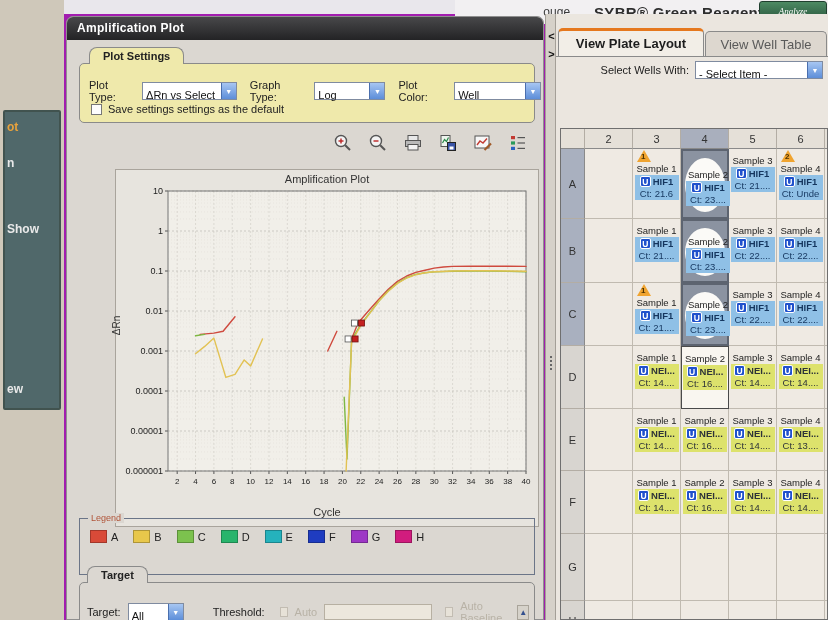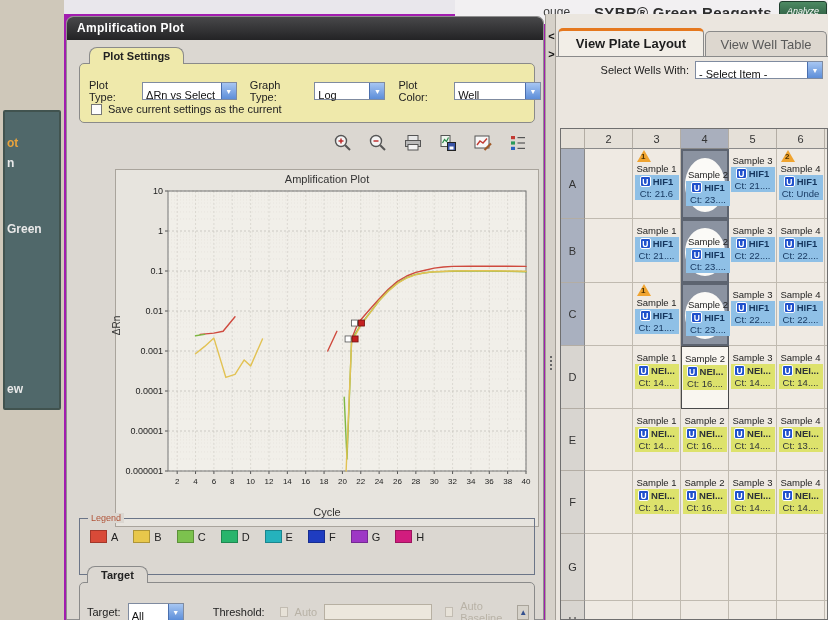--- a/index.html
+++ b/index.html
@@ -6,23 +6,23 @@
   *{box-sizing:border-box;}
   #screen{position:relative;width:828px;height:620px;overflow:hidden;background:#a21caf;
     font-family:"Liberation Sans",sans-serif;-webkit-font-smoothing:antialiased;}
 
   
   .topstrip{position:absolute;left:0;top:0;width:828px;height:14px;background:#e9e7ec;}
   .topwhite{position:absolute;left:455px;top:0;width:373px;height:24px;background:#f2f0f2;
     display:flex;align-items:center;justify-content:flex-end;gap:14px;padding-right:56px;}
   .frag{font-size:12px;color:#3a3a3a;}
   .reagents{font-size:15px;font-weight:600;color:#2e2e2e;letter-spacing:.3px;}
-  .analyze{position:absolute;right:1px;top:1px;width:48px;height:19px;border:1px solid #1f3f2e;
+  .analyze{position:absolute;right:1px;top:1px;width:68px;height:19px;border:1px solid #1f3f2e;
     border-radius:3px;background:linear-gradient(#4d8a63,#2c5a40);color:#fff;font-size:9px;
-    font-style:italic;font-family:Liberation Sans, sans-serif;}
+    font-style:italic;font-family:Liberation Serif, serif;}
 
   
   .sidebar{position:absolute;left:0;top:0;width:64px;height:620px;background:#cfc8ba;}
   .side-panel{position:absolute;left:3px;top:110px;width:58px;height:300px;background:#50686a;
     border:2px solid #41534f;border-radius:2px;}
   .side-item{position:absolute;left:2px;font-size:12px;font-weight:bold;color:#e9e9e9;white-space:nowrap;}
   .side-item.hl{color:#e8a33d;}
 
   
   .main-panel{position:absolute;left:66px;top:16px;width:478px;height:604px;background:#dbd7d1;
@@ -135,23 +135,23 @@
 
   <div class="topstrip"></div>
   <div class="topwhite">
     <span class="frag">ouge...</span>
     <span class="reagents">SYBR® Green Reagents</span>
   </div>
   <button class="analyze">Analyze</button>
 
   <div class="sidebar">
     <div class="side-panel" id="sidebar-items">
-        <div class="side-item hl" style="top: 24px;">ot</div>
+        <div class="side-item hl" style="top: 8px;">ot</div>
         <div class="side-item" style="top: 44px;">n</div>
-        <div class="side-item" style="top: 110px;">Green</div>
+        <div class="side-item" style="top: 110px;">Show</div>
         <div class="side-item" style="top: 270px;">ew</div>
       </div>
   </div>
 
   <div class="main-panel">
     <div class="titlebar">
       <span>Amplification Plot</span>
     </div>
 
     <div class="grp-tab settings-tab">Plot Settings</div>
@@ -169,21 +169,21 @@
         <span class="arr">▼</span>
       </span>
       <span class="lbl" style="margin-left:8px">Plot Color:</span>
       <span class="sel" style="width:88px">
         <span class="val">Well</span>
         <span class="arr">▼</span>
       </span>
     </div>
     <div class="set-row2">
       <span class="checkbox"></span>
-      <span class="lbl">Save current settings as the current</span>
+      <span class="lbl">Save settings settings as the default</span>
     </div>
 
     <div class="toolbar" id="plot-toolbar">
         <div class="tbtn"><svg width="22" height="20" viewBox="0 0 20 20">
             <circle cx="8" cy="8" r="5.5" fill="#f3f3f3" stroke="#555" stroke-width="1.4"></circle>
             <line x1="12.2" y1="12.2" x2="17" y2="17" stroke="#555" stroke-width="2"></line>
             <line x1="5.5" y1="8" x2="10.5" y2="8" stroke="#b22" stroke-width="1.4"></line>
             <line x1="8" y1="5.5" x2="8" y2="10.5" stroke="#b22" stroke-width="1.4"></line>
           </svg></div>
         <div class="tbtn"><svg width="22" height="20" viewBox="0 0 20 20">

